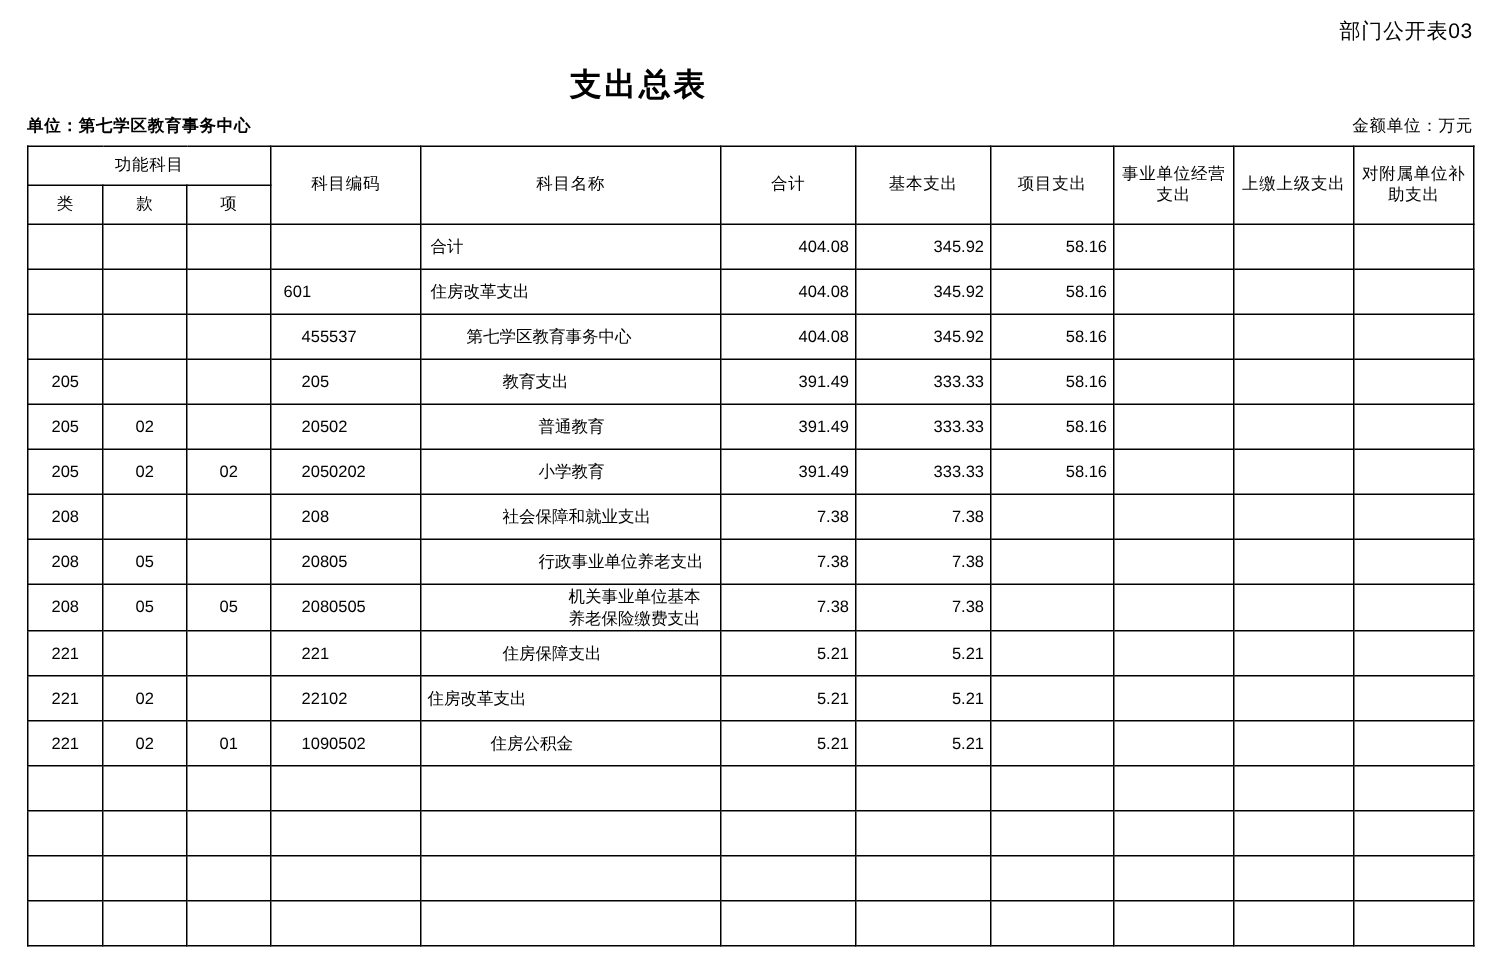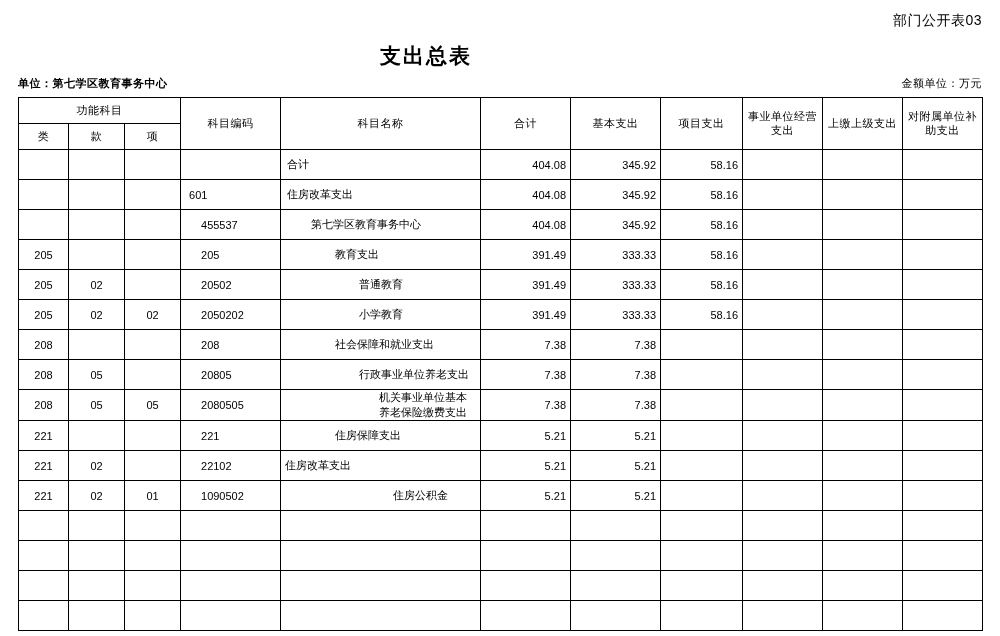--- a/index.html
+++ b/index.html
@@ -285,21 +285,21 @@
           <td class="c-right"></td>
           <td class="c-right"></td>
           <td class="c-right"></td>
           <td class="c-right"></td>
         </tr>
         <tr class="h-row">
           <td class="c-center">221</td>
           <td class="c-center">02</td>
           <td class="c-center">01</td>
           <td class="c-code" style="padding-left: 20px;">1090502</td>
-          <td class="c-name c-name-3" style="padding-left: 112px;">住房公积金</td>
+          <td class="c-name c-name-3" style="padding-left: 46px;">住房公积金</td>
           <td class="c-right">5.21</td>
           <td class="c-right">5.21</td>
           <td class="c-right"></td>
           <td class="c-right"></td>
           <td class="c-right"></td>
           <td class="c-right"></td>
         </tr>
         <tr class="h-row">
           <td class="c-center"></td>
           <td class="c-center"></td>

